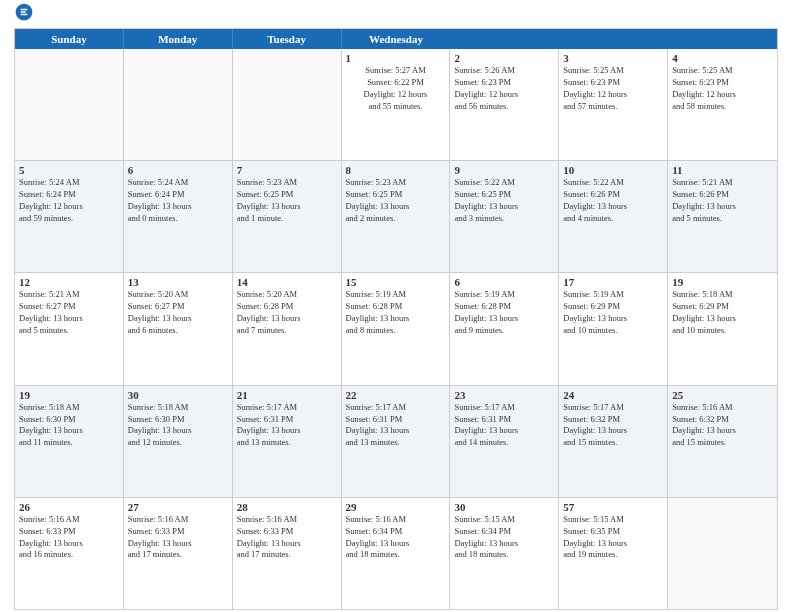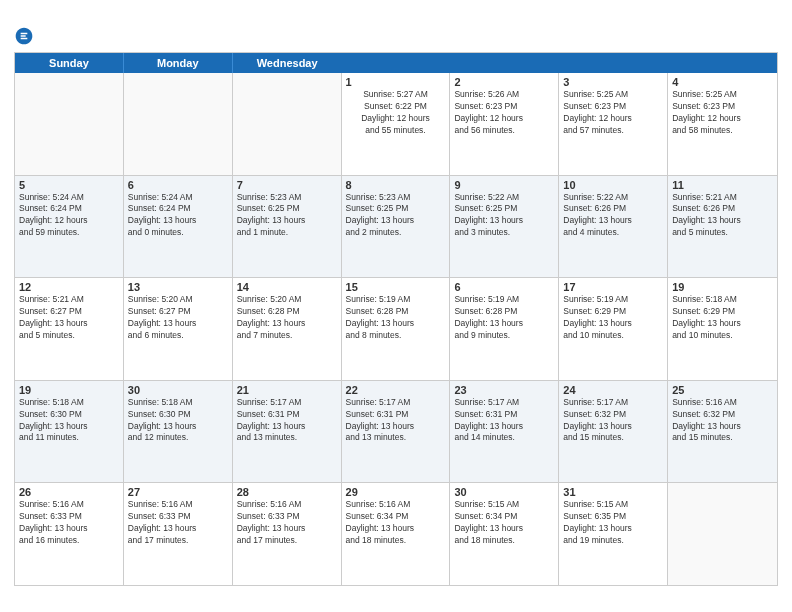--- a/index.html
+++ b/index.html
@@ -6,23 +6,24 @@
     body {
       width: 792px;
       height: 612px;
       font-family: Arial, sans-serif;
       background: #fff;
       overflow: hidden;
     }
     .page {
       width: 792px;
       height: 612px;
-      padding: 26px 14px;
+      padding: 2px 14px;
       display: flex;
       flex-direction: column;
+      font-family: Liberation Serif, serif;
     }
     .header {
       display: flex;
       justify-content: space-between;
       align-items: flex-start;
       margin-bottom: 6px;
     }
     .logo-area {
       display: flex;
       flex-direction: column;
@@ -137,20 +138,21 @@
     <div class="title-area">
       <div class="month-year"></div>
       <div class="location"></div>
     </div>
   </div>
 
   <div class="calendar">
     <div class="cal-header">
     <div class="cal-header-cell">Sunday</div>
         <div class="cal-header-cell">Monday</div>
+        <div class="cal-header-cell">Tuesday</div>
         <div class="cal-header-cell">Wednesday</div>
       </div>
     <div class="cal-body">
     <div class="cal-row">
           <div class="cal-cell empty"></div>
           <div class="cal-cell empty"></div>
           <div class="cal-cell empty"></div>
           <div class="cal-cell">
             <span class="day-number">1</span>
             <div class="cell-info" style="white-space: pre-line; text-align: center;">Sunrise: 5:27 AM
@@ -363,21 +365,21 @@
 and 18 minutes.</div>
           </div>
           <div class="cal-cell">
             <span class="day-number">30</span>
             <div class="cell-info" style="white-space: pre-line;">Sunrise: 5:15 AM
 Sunset: 6:34 PM
 Daylight: 13 hours
 and 18 minutes.</div>
           </div>
           <div class="cal-cell">
-            <span class="day-number">31</span>
+            <span class="day-number">57</span>
             <div class="cell-info" style="white-space: pre-line;">Sunrise: 5:15 AM
 Sunset: 6:35 PM
 Daylight: 13 hours
 and 19 minutes.</div>
           </div>
           <div class="cal-cell empty"></div>
         </div>
       </div>
   </div>
 </div>

